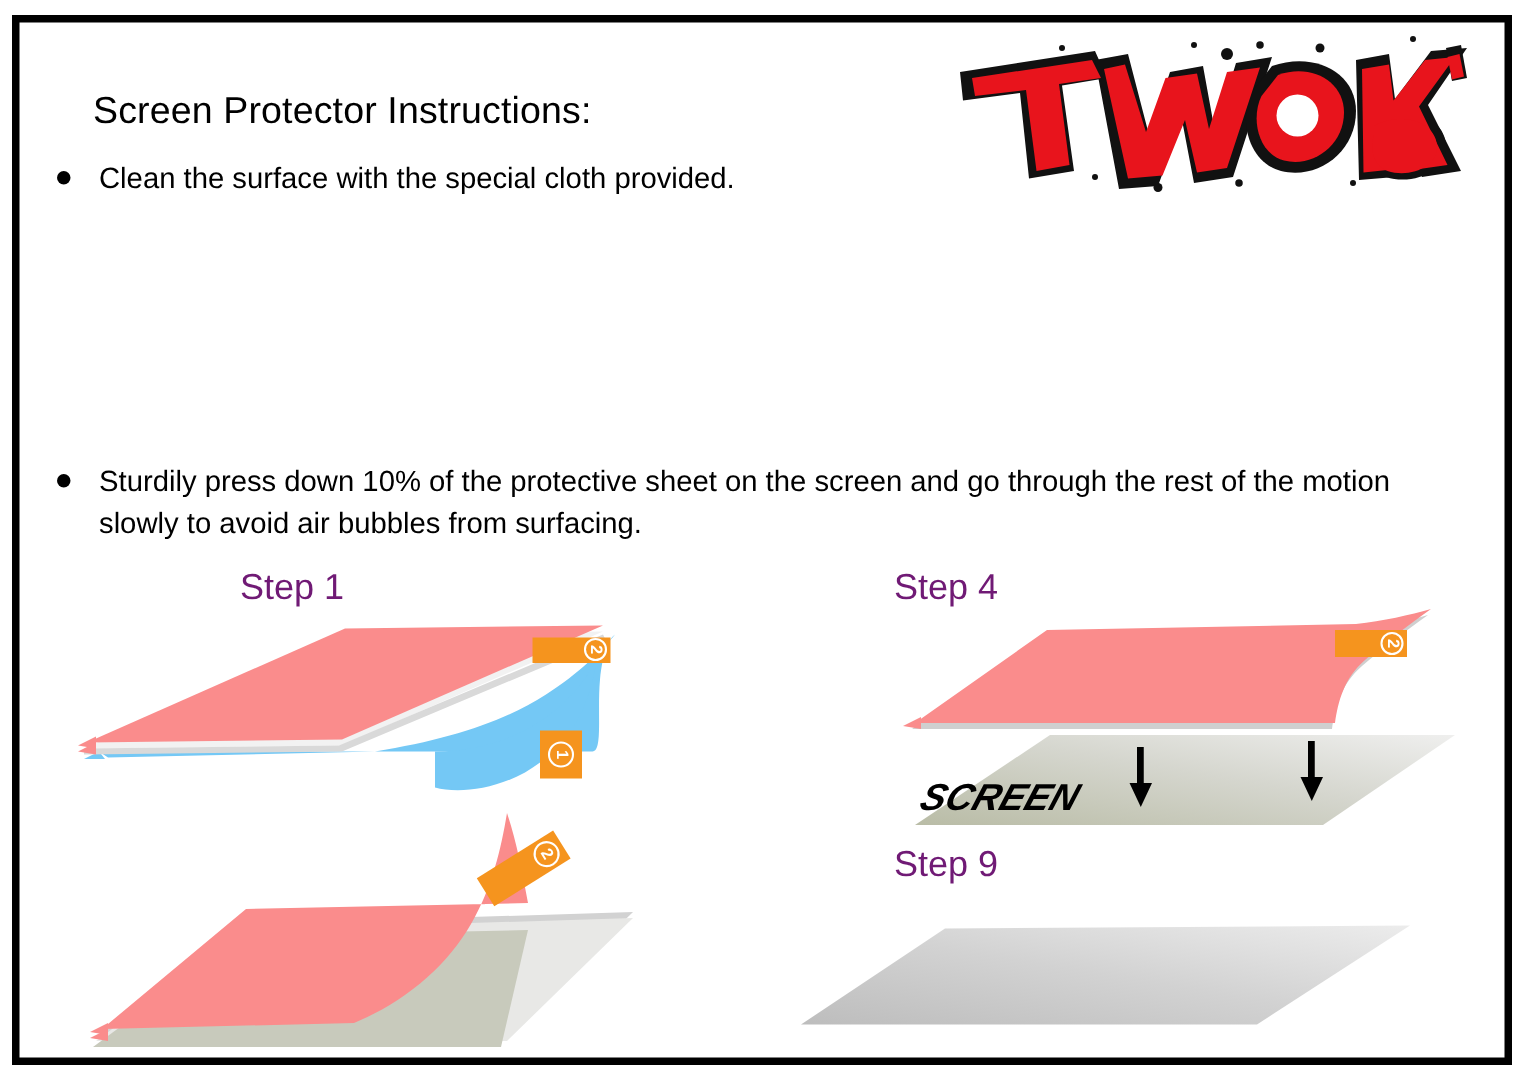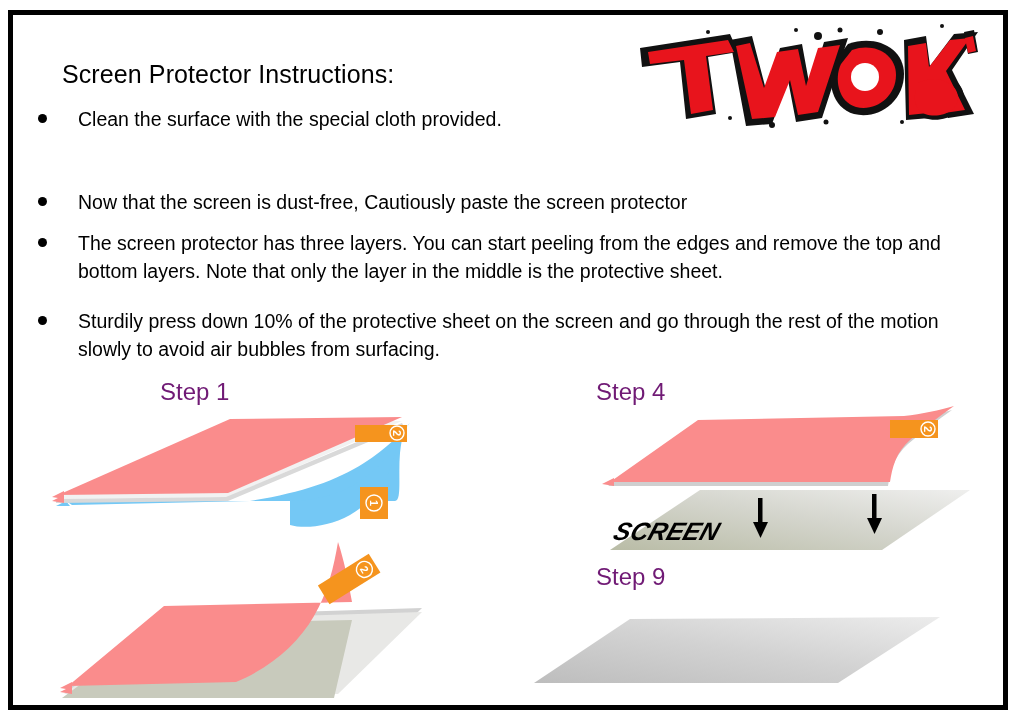--- a/index.html
+++ b/index.html
@@ -21,21 +21,21 @@
   #heading{
     position:absolute;left:62px;top:60px;
     font-size:25px;color:#000;letter-spacing:0.1px;white-space:nowrap;
   }
   .bullet-row{position:absolute;left:38px;color:#000;}
   .bullet-dot{
     position:absolute;left:0;top:9px;width:9px;height:9px;border-radius:50%;
     background:#000;
   }
   .bullet-text{
-    display:block;margin-left:40px;font-size:19.5px;line-height:28px;color:#000;
+    display:block;margin-left:28px;font-size:19.5px;line-height:28px;color:#000;
   }
 
   
   .step-caption{position:absolute;font-size:24px;color:#701a75;}
 
   
   .fig{position:absolute;}
   .fig svg{display:block;overflow:visible;}
 
   .tabnum{
@@ -87,29 +87,21 @@
   </div>
 
   <div id="heading">Screen Protector Instructions:</div>
 
   <div class="bullet-row" style="top:105px;width:640px;">
     <span class="bullet-dot"></span>
     <span class="bullet-text">Clean the surface with the special cloth provided.</span>
   </div>
 
 
-  <div class="bullet-row" style="top:188px;width:800px;">
-    <span class="bullet-dot"></span>
-    <span class="bullet-text">Now that the screen is dust-free, Cautiously paste the screen protector</span>
-  </div>
-
-  <div class="bullet-row" style="top:229px;width:932px;">
-    <span class="bullet-dot"></span>
-    <span class="bullet-text">The screen protector has three layers. You can start peeling from the edges and remove the top and bottom layers. Note that only the layer in the middle is the protective sheet.</span>
-  </div>
+
 
   <div class="bullet-row" style="top:307px;width:932px;">
     <span class="bullet-dot"></span>
     <span class="bullet-text">Sturdily press down 10% of the protective sheet on the screen and go through the rest of the motion slowly to avoid air bubbles from surfacing.</span>
   </div>
 
   <div class="step-caption" style="left:160px;top:378px;">Step 1</div>
   <div class="fig" style="left:50px;top:405px;">
     <svg width="400" height="140" viewBox="0 0 400 140" xmlns="http://www.w3.org/2000/svg">
 

